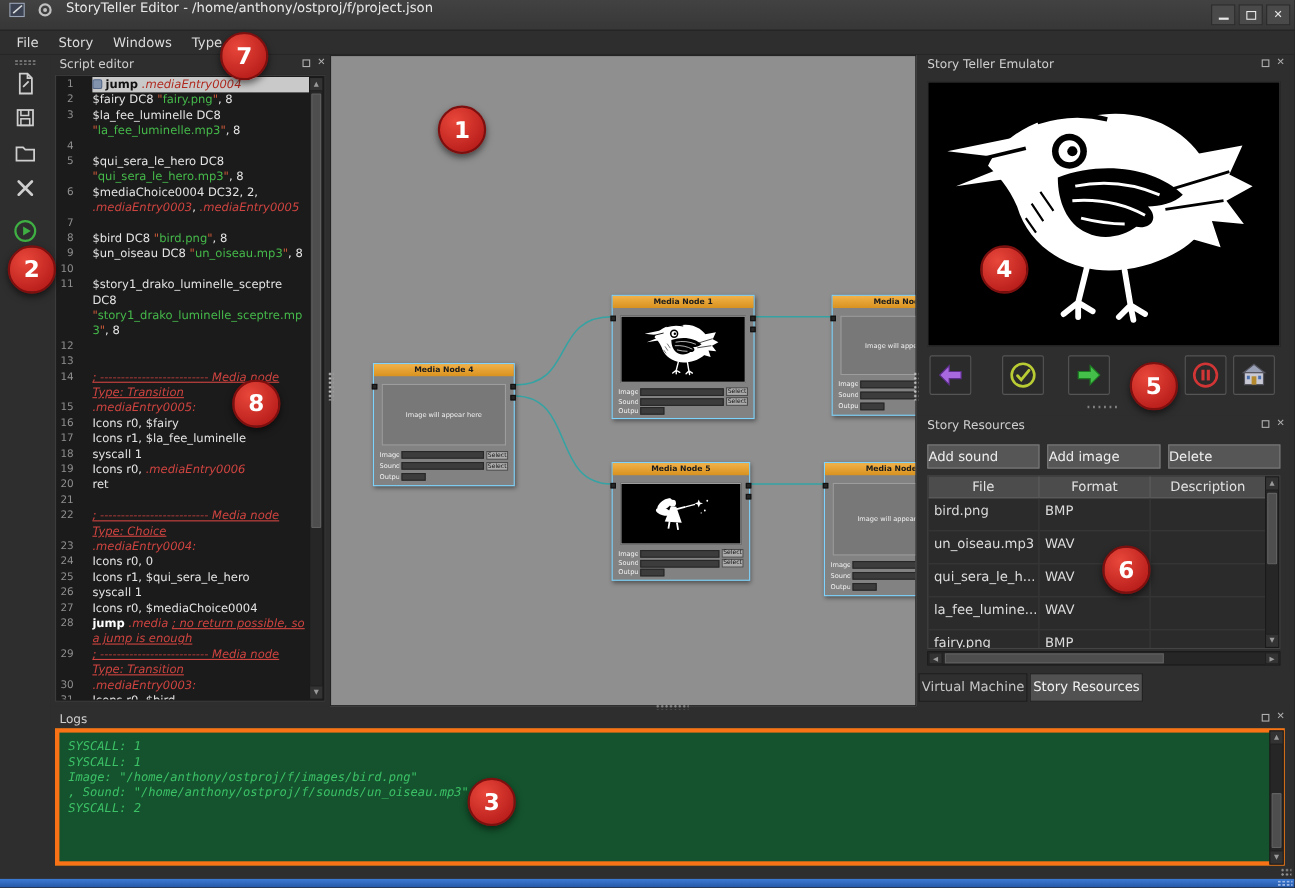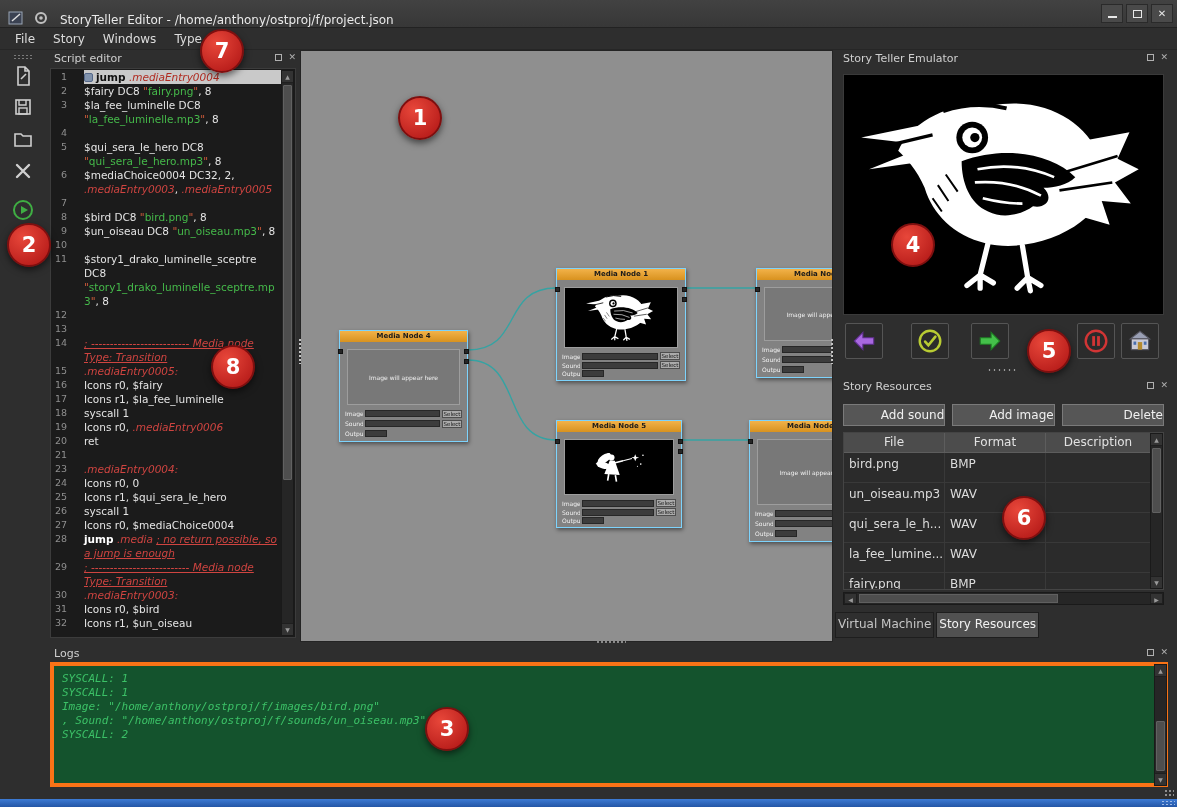--- a/index.html
+++ b/index.html
@@ -3,21 +3,21 @@
 <meta charset="utf-8">
 <style>
   * { margin:0; padding:0; box-sizing:border-box; }
   html,body { background:#1e1e1e; }
   body { font-family:"DejaVu Sans","Liberation Sans",sans-serif; }
   .win { position:relative; width:1177px; height:807px; background:#2e2e2e; overflow:hidden;
          font-family:"DejaVu Sans","Liberation Sans",sans-serif; }
 
   
   .titlebar { position:absolute; left:0; top:0; width:1177px; height:28px; background:linear-gradient(#424242,#373737);
-              border-bottom:1px solid #222; display:flex; align-items:flex-end; }
+              border-bottom:1px solid #222; display:flex; align-items:flex-start; }
   .appico { width:18px; height:18px; margin-left:7px; display:inline-flex; }
   .title { color:#e9e9e9; font-size:12px; margin-left:10px; }
   .winbtns { position:absolute; right:4px; top:4px; display:flex; gap:3px; }
   .winbtn { width:22px; height:19px; background:#4a4a4a; border:1px solid #2a2a2a; color:#e8e8e8;
             display:flex; align-items:center; justify-content:center; font-size:10px; }
   .glyph-min { width:9px; height:2px; background:#e8e8e8; margin-top:7px; }
   .glyph-max { width:9px; height:8px; border:1.5px solid #e8e8e8; }
 
   
   .menubar { position:absolute; left:0; top:28px; width:1177px; height:22px; background:#2e2e2e; display:flex;
@@ -83,21 +83,21 @@
   .emu-screen svg { width:94%; height:94%; }
   .emu-btns { position:absolute; left:8px; top:273px; width:321px; height:38px; }
   .em-btn { position:absolute; top:0; width:38px; height:36px; background:#2b2b2b; border:1px solid #555;
             border-radius:2px; display:flex; align-items:center; justify-content:center; }
   .emu-grip { position:absolute; left:152px; top:318px; width:30px; height:4px;
               background-image:radial-gradient(#9a9a9a 1px, transparent 1.2px); background-size:5px 4px; }
 
   
   .res-dock { left:835px; top:378px; width:337px; height:232px; }
   .res-btns { position:absolute; left:8px; top:26px; right:8px; height:22px; display:flex; gap:7px; }
-  .rbtn { flex:1; background:#565656; border:1px solid #7a7a7a; color:#f0f0f0; font-size:12px; text-align:right;
+  .rbtn { flex:1; background:#565656; border:1px solid #7a7a7a; color:#f0f0f0; font-size:12px; text-align:left;
           line-height:20px; }
   .rtable { position:absolute; left:8px; top:54px; right:8px; height:158px; background:#2b2b2b; border:1px solid #444;
             overflow:hidden; }
   .thead { display:flex; height:20px; background:#4c4c4c; border-bottom:1px solid #5d5d5d; padding-right:13px; }
   .th { width:101px; color:#e2e2e2; font-size:12px; text-align:center; line-height:19px; border-right:1px solid #5d5d5d; }
   .th:last-child { flex:1; border-right:none; }
   .tbody { position:absolute; left:0; top:20px; right:0; bottom:0; overflow:hidden; }
   .tr { display:flex; height:30px; border-bottom:1px solid #393939; padding-right:13px; }
   .td { width:101px; color:#dcdcdc; font-size:12px; padding:4px 5px 0; border-right:1px solid #393939;
         overflow:hidden; white-space:nowrap; }
@@ -339,20 +339,24 @@
           </div>
           <div class="sline">
             <span class="ln">20</span>
             <span class="lc"><span class="seg-p">ret</span></span>
           </div>
           <div class="sline">
             <span class="ln">21</span>
             <span class="lc"></span>
           </div>
           <div class="sline">
+            <span class="ln">22</span>
+            <span class="lc"><span class="seg-c">; -------------------------- Media node Type: Choice</span></span>
+          </div>
+          <div class="sline">
             <span class="ln">23</span>
             <span class="lc"><span class="seg-l">.mediaEntry0004:</span></span>
           </div>
           <div class="sline">
             <span class="ln">24</span>
             <span class="lc"><span class="seg-p">Icons r0, 0</span></span>
           </div>
           <div class="sline">
             <span class="ln">25</span>
             <span class="lc"><span class="seg-p">Icons r1, $qui_sera_le_hero</span></span>

